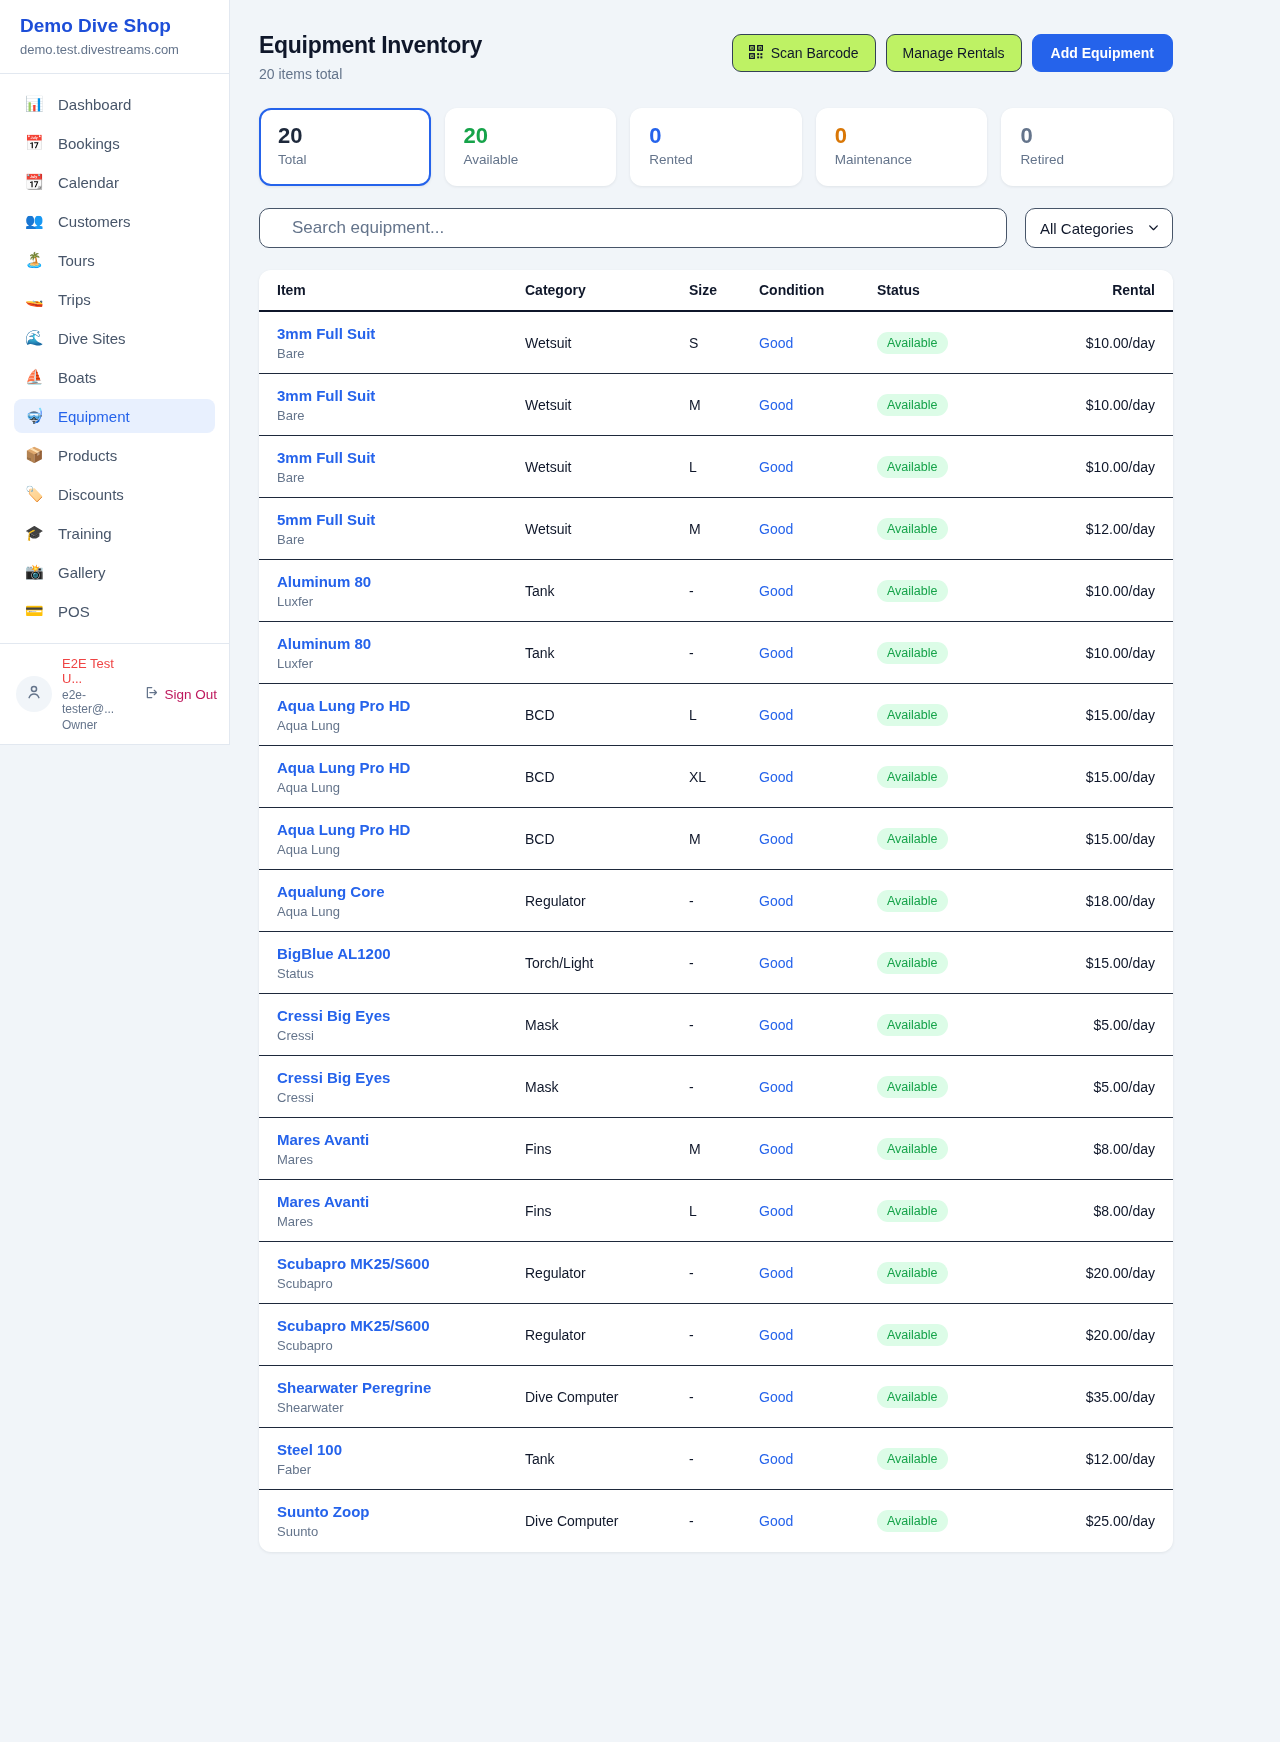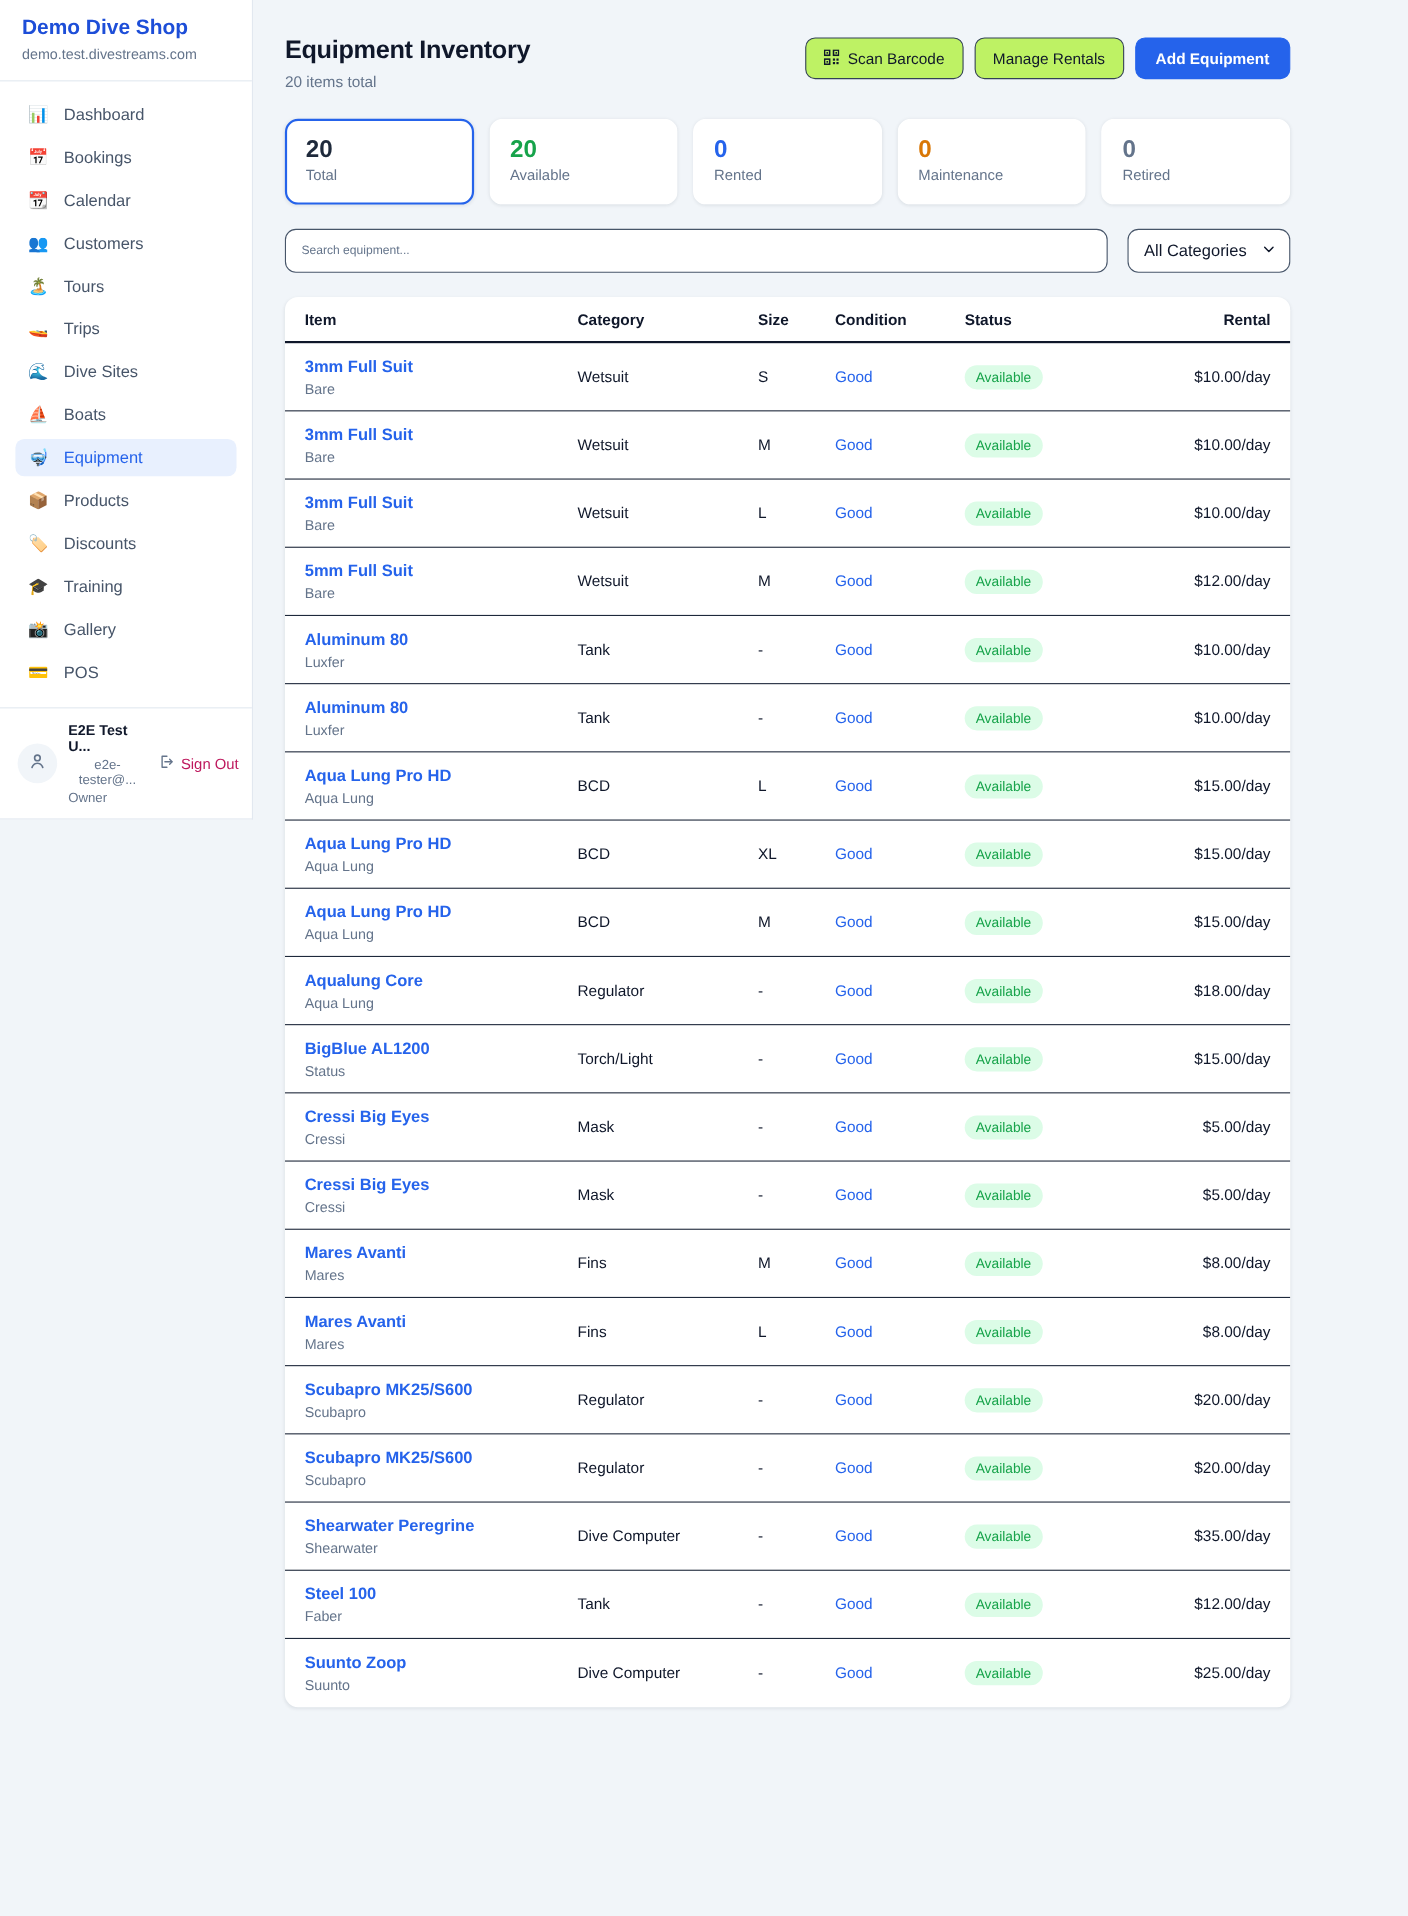--- a/index.html
+++ b/index.html
@@ -36,22 +36,22 @@
     border-top:1px solid #e2e8f0;
     padding:12px 12px 12px 16px;
     display:flex; align-items:center; gap:10px;
   }
   .avatar {
     width:36px; height:36px; border-radius:50%;
     background:#f1f5f9; flex:none;
     display:flex; align-items:center; justify-content:center;
   }
   .user-info { min-width:0; }
-  .user-name { font-size:13px; font-weight:bold; color:#0f172a; }
-  .user-email { font-size:12px; color:#64748b; margin-top:2px;text-align:center; }
+  .user-name { font-size:13px; font-weight:normal; color:#ef4444; }
+  .user-email { font-size:12px; color:#64748b; margin-top:2px; }
   .user-role { font-size:12px; color:#64748b; margin-top:2px; }
   .signout {
     margin-left:auto; display:flex; align-items:center; gap:6px;
     color:#be185d; font-size:13.5px; cursor:pointer; white-space:nowrap;
   }
 
   
   .main { position:absolute; left:259px; top:0; width:914px; padding-top:32px; }
 
   .page-header { display:flex; align-items:flex-start; justify-content:space-between; }
@@ -76,21 +76,21 @@
   }
   .stat-card.selected { border-color:#2563eb; }
   .stat-value { font-size:22px; font-weight:bold; }
   .stat-label { font-size:13.5px; color:#64748b; margin-top:3px; }
 
   
   .filters { display:flex; gap:18px; margin-top:22px; }
   .search-input {
     flex:1; height:40px; border-radius:10px;
     border:1px solid #475569; background:#fff;
-    font-size:11px; font-family:inherit; color:#0f172a; padding:0 14px;
+    font-size:17px; font-family:inherit; color:#0f172a; padding:0 32px;
   }
   .search-input::placeholder { color:#64748b; }
   .select-box {
     width:148px; height:40px; border-radius:10px;
     border:1px solid #475569; background:#fff;
     display:flex; align-items:center; justify-content:space-between;
     padding:0 12px 0 14px; font-size:15px; cursor:pointer;
   }
 
   

